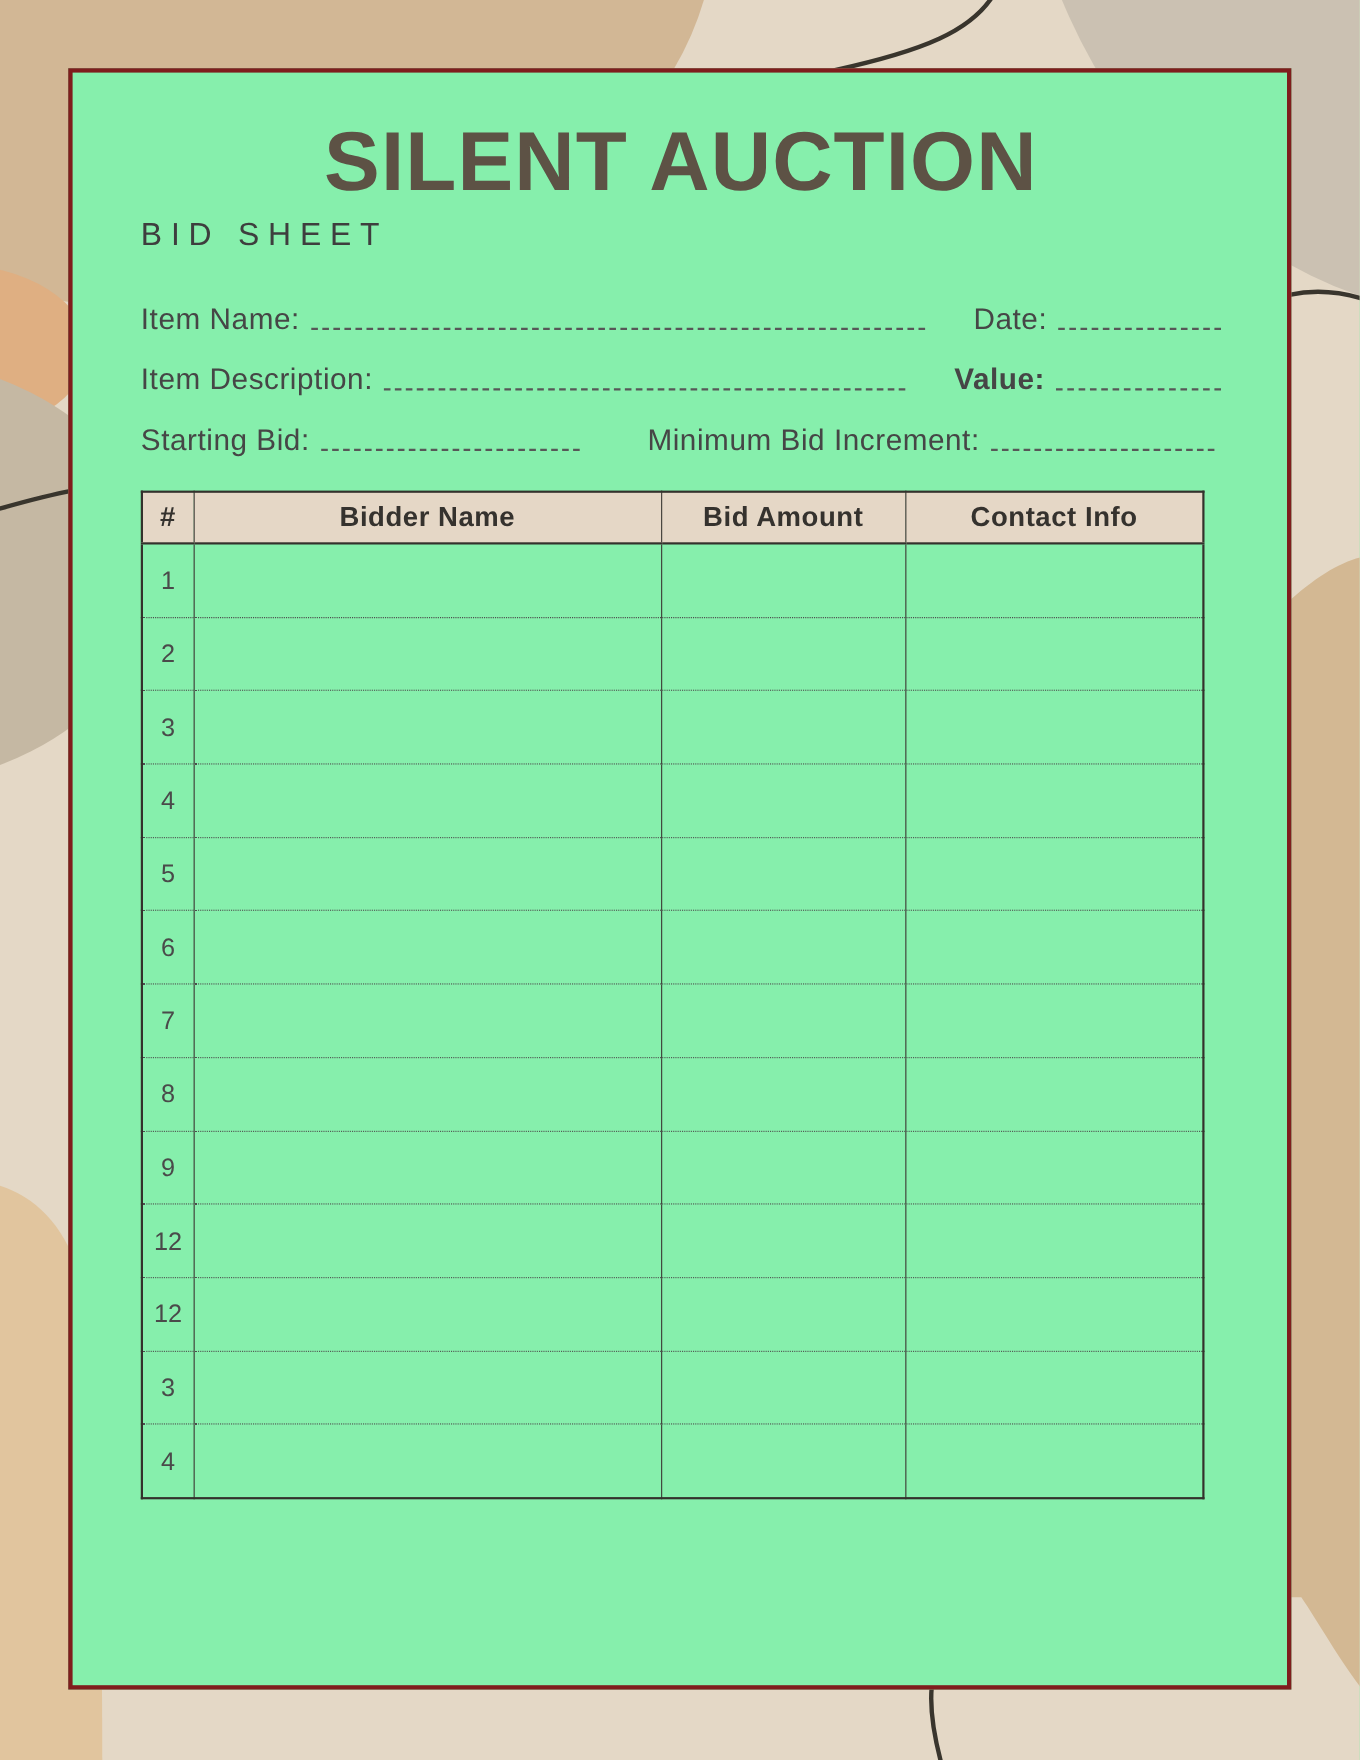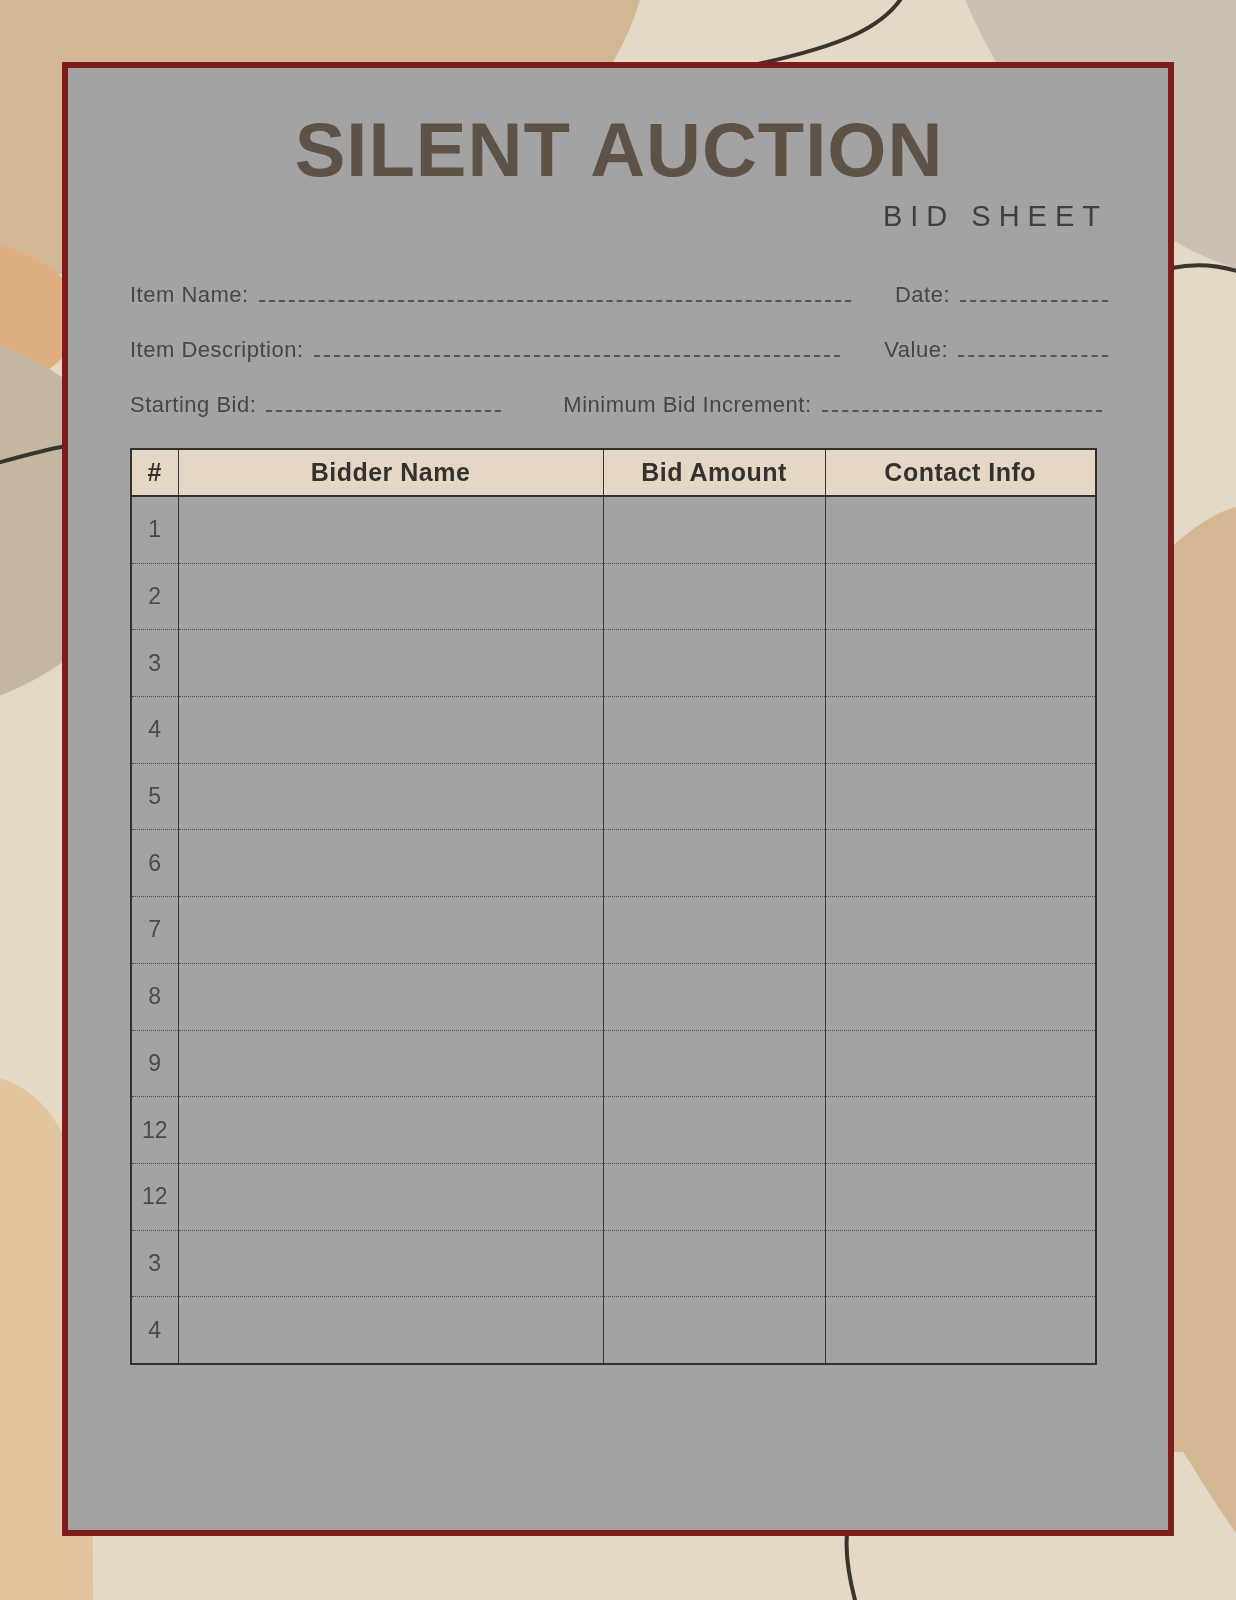--- a/index.html
+++ b/index.html
@@ -7,46 +7,46 @@
     width: 1236px; height: 1600px;
     position: relative; overflow: hidden;
     font-family: "Liberation Sans", sans-serif;
     background: #e4d8c6;
   }
   #bg-art { position: absolute; inset: 0; width: 1236px; height: 1600px; }
 
   .page {
     position: absolute; left: 62px; top: 62px;
     width: 1112px; height: 1474px;
-    background: #a3a3a3;
-    border: 6px solid #7f1d1d;
+    background: #86efac;
+    border: 4px solid #7f1d1d;
     box-sizing: border-box;
   }
   .page-inner { padding: 0 60px 0 62px; }
 
   .title {
     margin: 44px 0 0 0;
     text-align: center;
     font-size: 76px; line-height: 1;
     font-weight: 900; letter-spacing: 1px;
     color: #5d5245;
   }
   .subtitle {
     margin-top: 14px;
-    text-align: right;
+    text-align: left;
     font-size: 29px; line-height: 1;
     font-weight: 300; letter-spacing: 8px;
     color: #3e3e3e;
   }
 
   .form-section { margin-top: 24px; }
   .form-row {
     display: flex; align-items: flex-end;
     height: 55px;
-    font-size: 22px; font-weight: 300;
+    font-size: 27px; font-weight: 300;
     color: #464646; letter-spacing: 0.5px; justify-content: space-between;
   }
   .form-row .lbl { white-space: nowrap; padding-bottom: 2px; }
   .fill-line {
     border-bottom: 2px dashed #575757;
     height: 1px; margin: 0 6px 8px 10px;
   }
   .grow { flex: 1 1 auto; }
   .w148 { width: 148px; margin-right: 0; }
   .w150 { width: 150px; margin-right: 0; }
@@ -104,21 +104,21 @@
     <div class="form-section">
       <div class="form-row">
         <span class="lbl">Item Name:</span>
         <span class="fill-line grow"></span>
         <span class="lbl" style="margin-left:38px;">Date:</span>
         <span class="fill-line w148"></span>
       </div>
       <div class="form-row">
         <span class="lbl">Item Description:</span>
         <span class="fill-line grow"></span>
-        <span class="lbl" style="margin-left:38px;">Value:</span>
+        <span class="lbl" style="margin-left:38px;font-weight:bold;">Value:</span>
         <span class="fill-line w150"></span>
       </div>
       <div class="form-row">
         <span class="lbl">Starting Bid:</span>
         <span class="fill-line w235"></span>
         <span class="gap62"></span>
         <span class="lbl">Minimum Bid Increment:</span>
         <span class="fill-line grow"></span>
       </div>
     </div>

